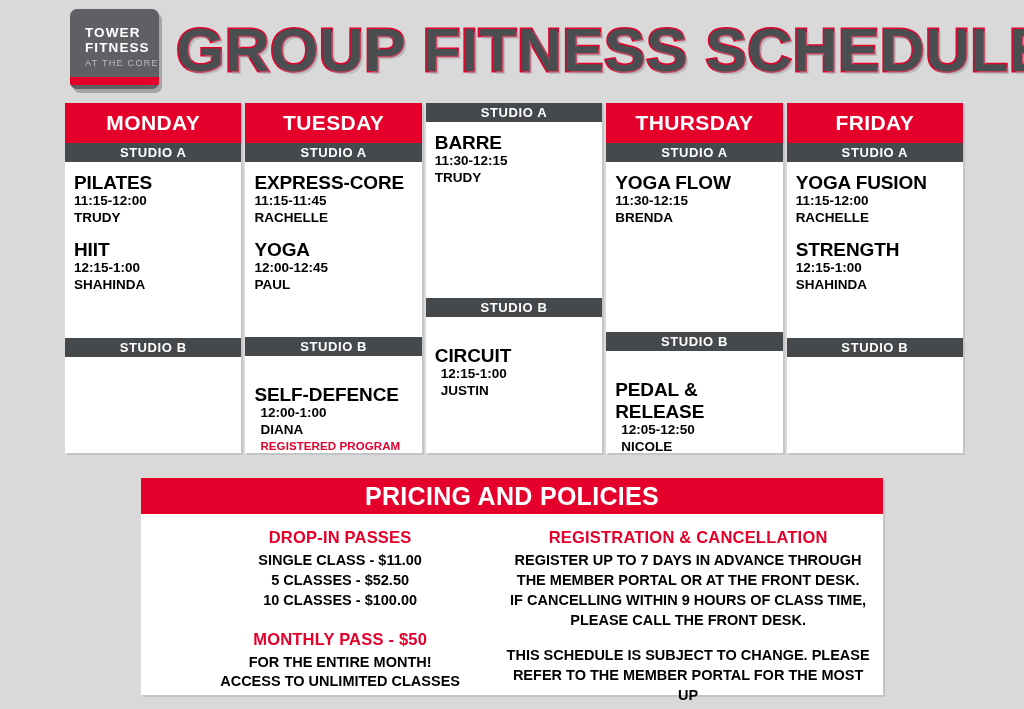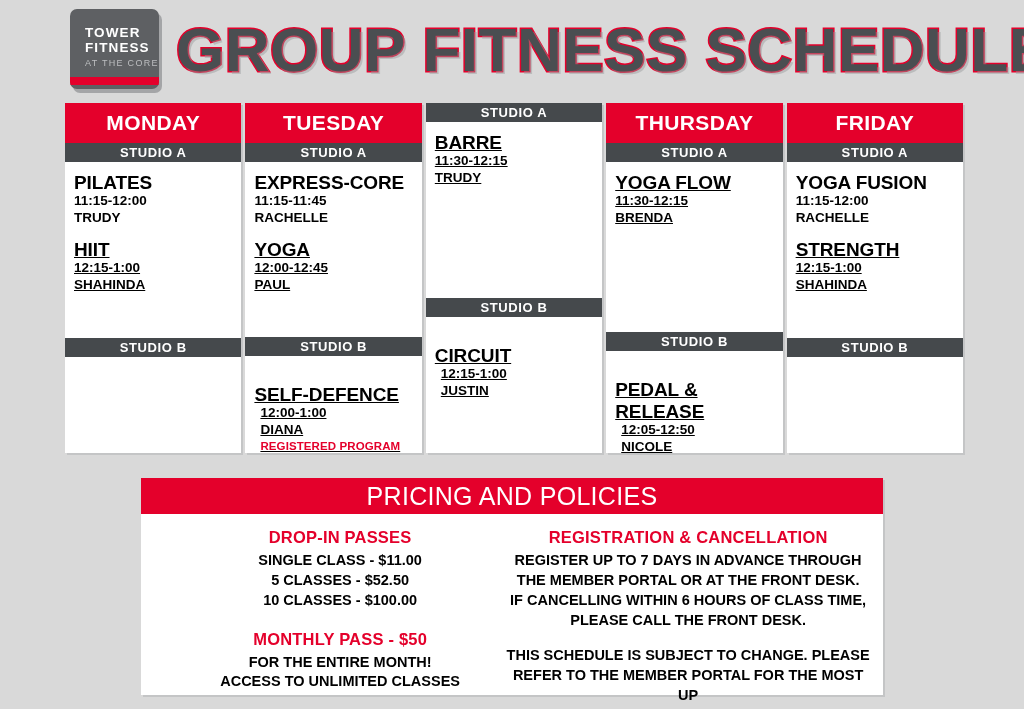--- a/index.html
+++ b/index.html
@@ -129,21 +129,21 @@
   }
   .studio-b-body {
     flex: 1 1 auto;
     padding: 28px 0 0 9px;
     box-sizing: border-box;
     overflow: hidden;
   }
   .class-entry {
     margin-bottom: 12px;
   }
-  .class-entry:last-child { margin-bottom: 0; text-decoration: underline; }
+  .class-entry:last-child { margin-bottom: 0; }
   .class-name {
     font-size: 19px;
     font-weight: bold;
     font-stretch: condensed;
     color: #000000;
     line-height: 1.12;
     letter-spacing: -0.1px;
   }
   .class-time {
     font-size: 13.5px;
@@ -179,21 +179,21 @@
     background: #ffffff;
     box-shadow: 2px 2px 0 rgba(170,172,175,0.45);
   }
   #pricing-header {
     height: 36px;
     line-height: 36px;
     background: #e4002b;
     color: #ffffff;
     text-align: center;
     font-size: 25px;
-    font-weight: normal;
+    font-weight: bold;
     font-stretch: condensed;
     letter-spacing: 0.3px;
   }
   #pricing-body {
     display: flex;
     padding-top: 14px;
     height: 181px;
     box-sizing: border-box;
     padding-left: 46px;
   }
@@ -355,21 +355,21 @@
       <div id="monthly-lines">
           <div class="pricing-line">FOR THE ENTIRE MONTH!</div>
           <div class="pricing-line">ACCESS TO UNLIMITED CLASSES</div>
         </div>
     </div>
     <div class="pricing-col pricing-col-right">
       <div class="pricing-heading">REGISTRATION &amp; CANCELLATION</div>
       <div class="policy-block" id="policy-p1">
           <div class="pricing-line">REGISTER UP TO 7 DAYS IN ADVANCE THROUGH</div>
           <div class="pricing-line">THE MEMBER PORTAL OR AT THE FRONT DESK.</div>
-          <div class="pricing-line">IF CANCELLING WITHIN 6 HOURS OF CLASS TIME,</div>
+          <div class="pricing-line">IF CANCELLING WITHIN 9 HOURS OF CLASS TIME,</div>
           <div class="pricing-line">PLEASE CALL THE FRONT DESK.</div>
         </div>
       <div class="policy-gap"></div>
       <div class="policy-block" id="policy-p2">
           <div class="pricing-line">THIS SCHEDULE IS SUBJECT TO CHANGE. PLEASE</div>
           <div class="pricing-line">REFER TO THE MEMBER PORTAL FOR THE MOST UP</div>
           <div class="pricing-line">TO DATE SCHEDULE.</div>
         </div>
     </div>
   </div>

